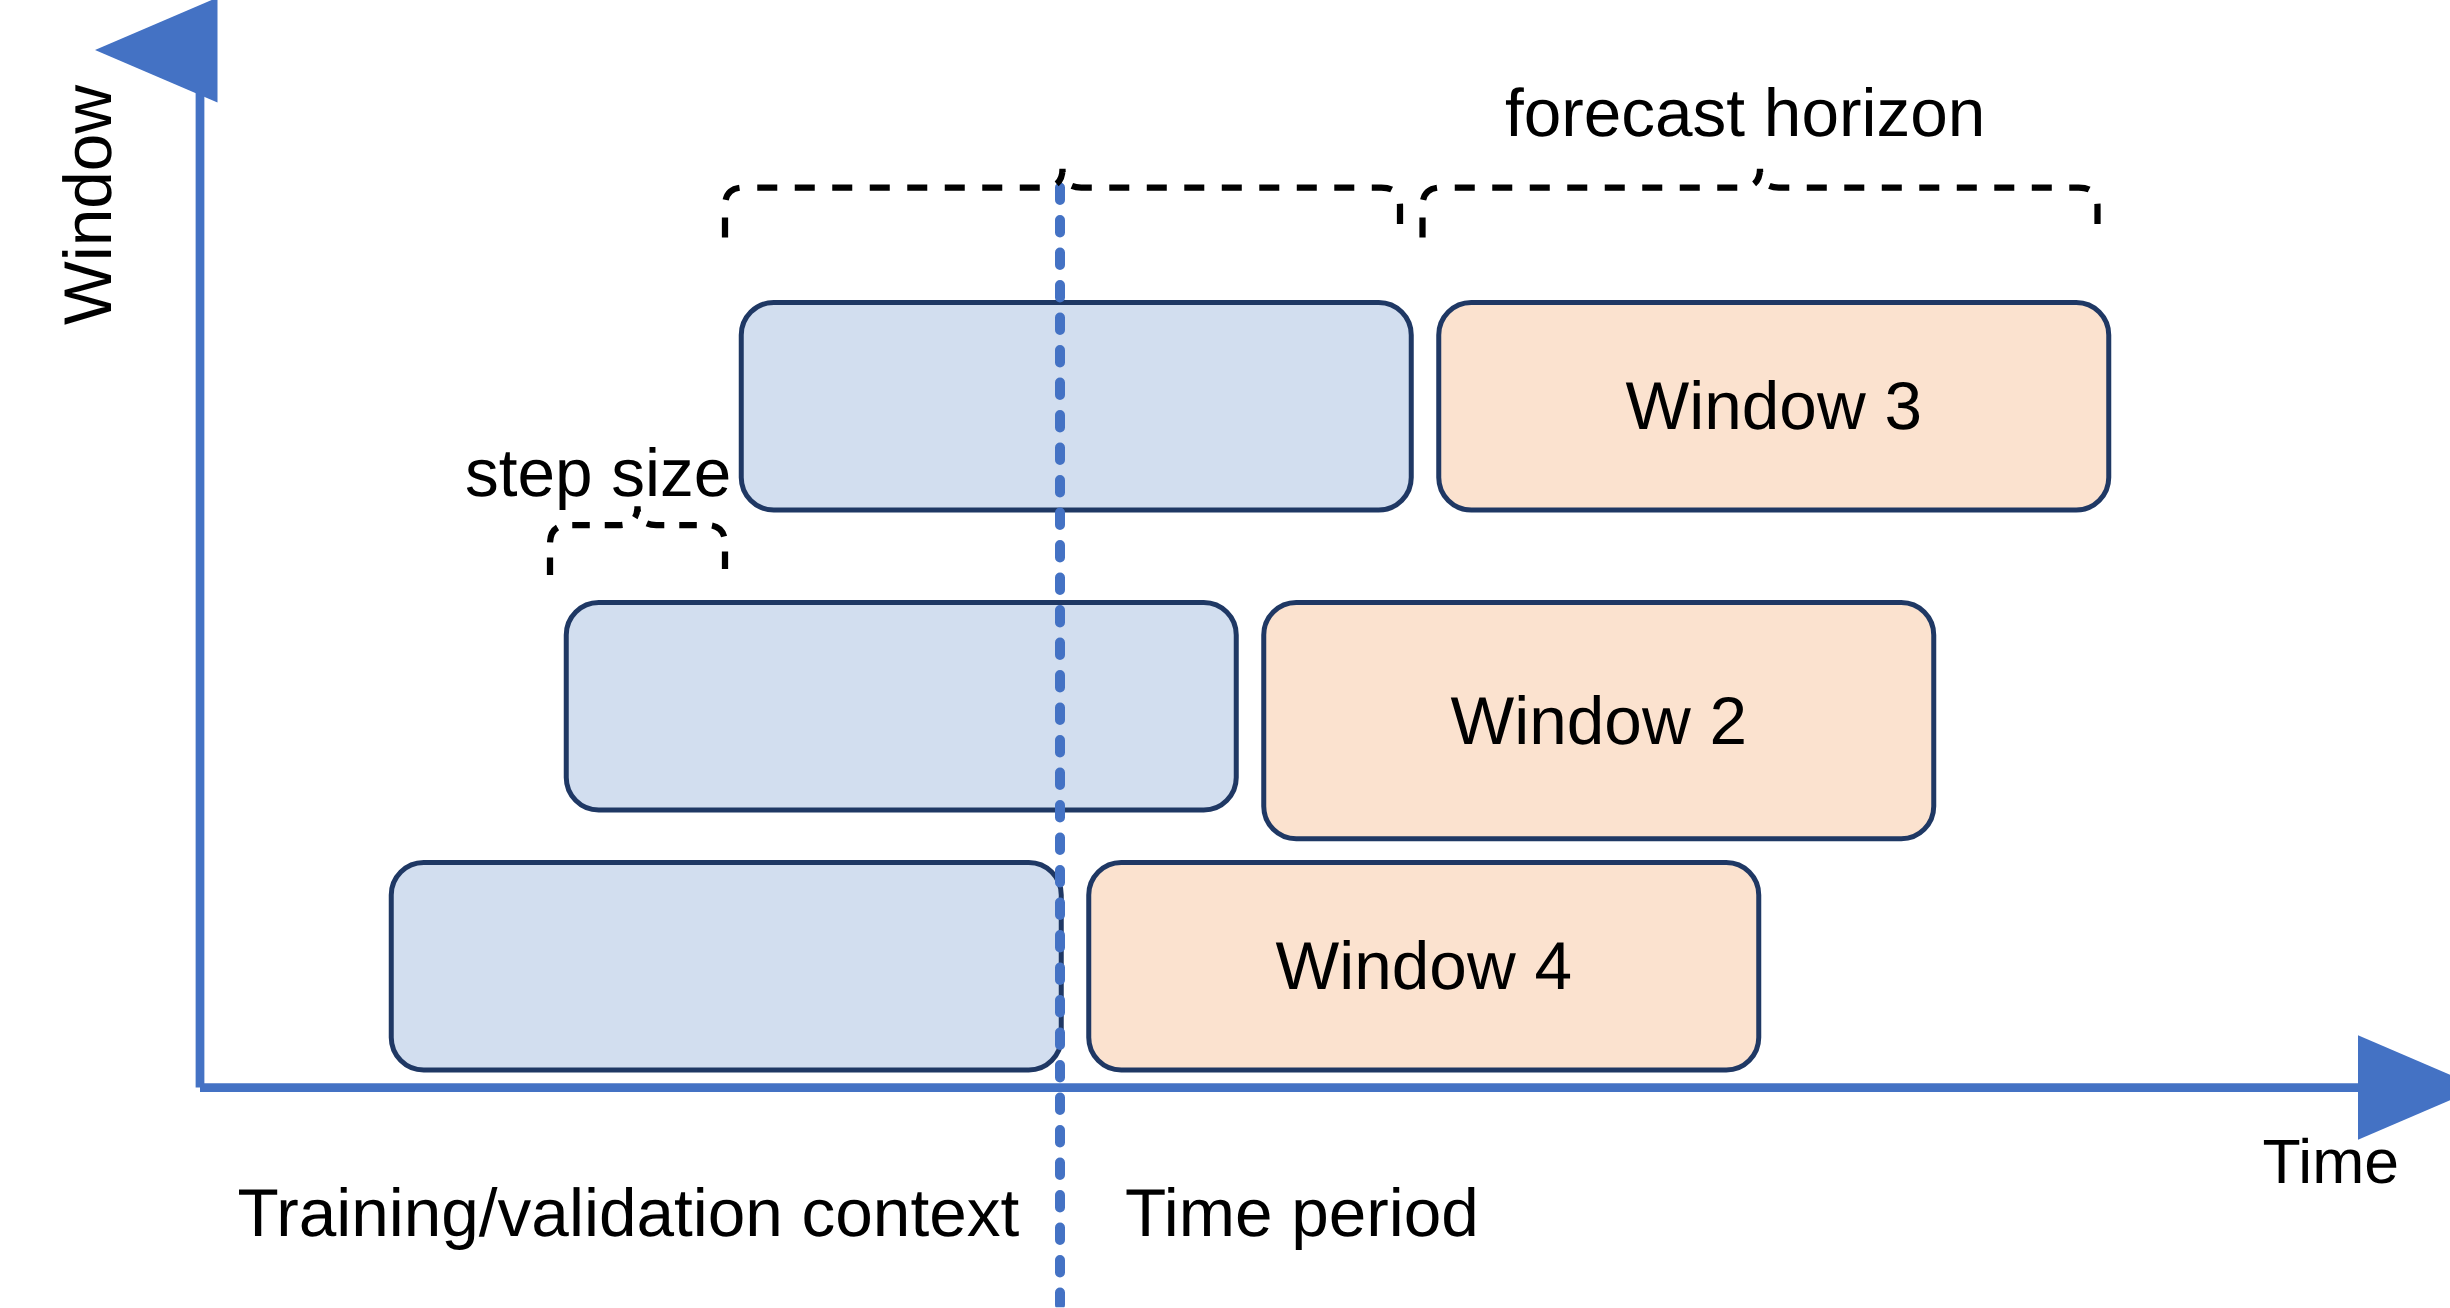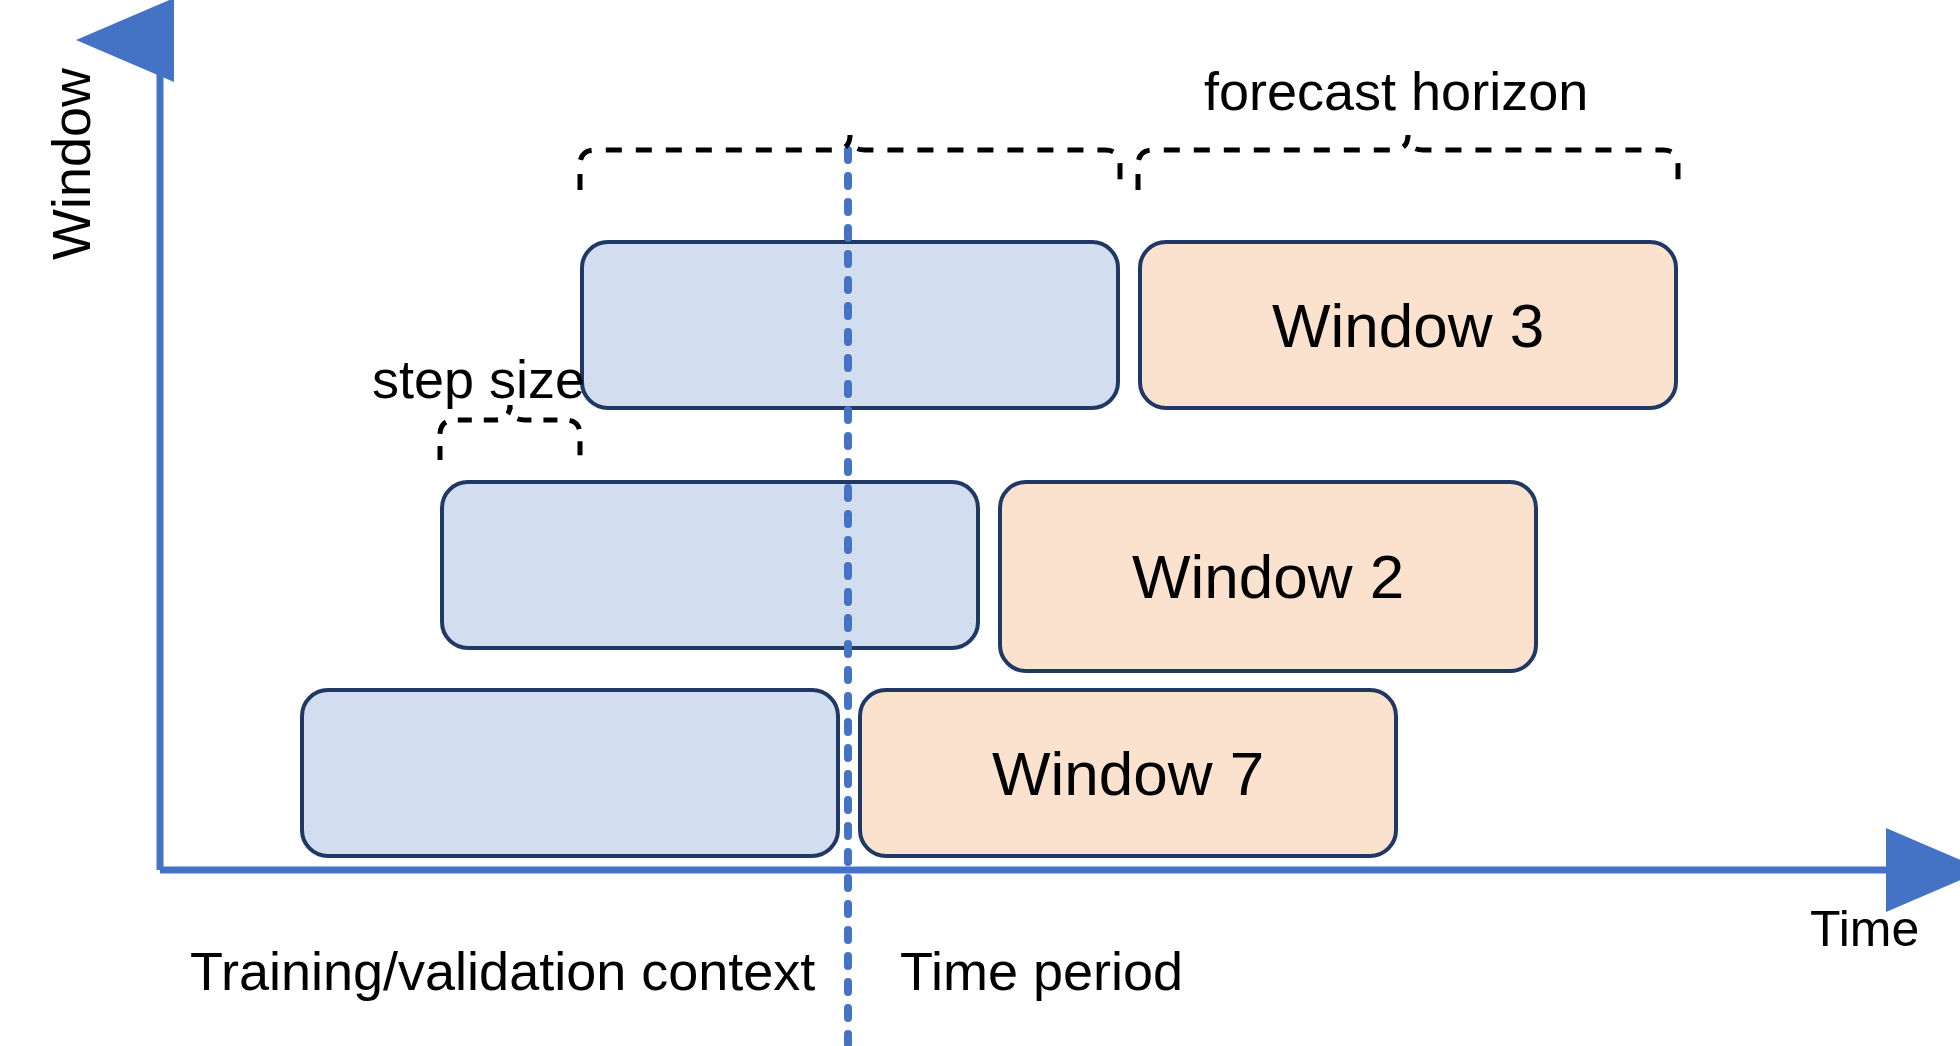--- a/index.html
+++ b/index.html
@@ -17,21 +17,22 @@
     height: 1046px;
   }
   .box {
     position: absolute;
     border: 4px solid #1f3864;
     border-radius: 28px;
     box-sizing: border-box;
     display: flex;
     align-items: center;
     justify-content: center;
-    font-size: 62px;
+    font-size: 54px;
+    margin-left: 11px;
   }
   .blue-fill  { background: #d2deef; }
   .peach-fill { background: #fbe2cf; }
   .label {
     position: absolute;
     font-size: 54px;
     white-space: nowrap;
   }
 </style>
 </head>
@@ -53,21 +54,21 @@
 
     <line x1="160" y1="870" x2="1900" y2="870" stroke="#4472c4" stroke-width="7" marker-end="url(#arrowX)"></line>
   </svg>
 
   <div class="label" style="left:40px; top:260px; transform: rotate(-90deg); transform-origin:left top;">Window</div>
 
   <div class="label" style="left:1810px; top:900px; font-size:50px;">Time</div>
 
   <div class="box blue-fill" style="left:300px; top:688px; width:540px; height:170px;"></div>
   <div class="box peach-fill" style="left:858px; top:688px; width:540px; height:170px;">
-    <span>Window 7</span>
+    <span>Window 4</span>
   </div>
 
   <div class="box blue-fill" style="left:440px; top:480px; width:540px; height:170px;"></div>
   <div class="box peach-fill" style="left:998px; top:480px; width:540px; height:193px;">
     <span>Window 2</span>
   </div>
 
   <div class="box blue-fill" style="left:580px; top:240px; width:540px; height:170px;"></div>
   <div class="box peach-fill" style="left:1138px; top:240px; width:540px; height:170px;">
     <span>Window 3</span>

